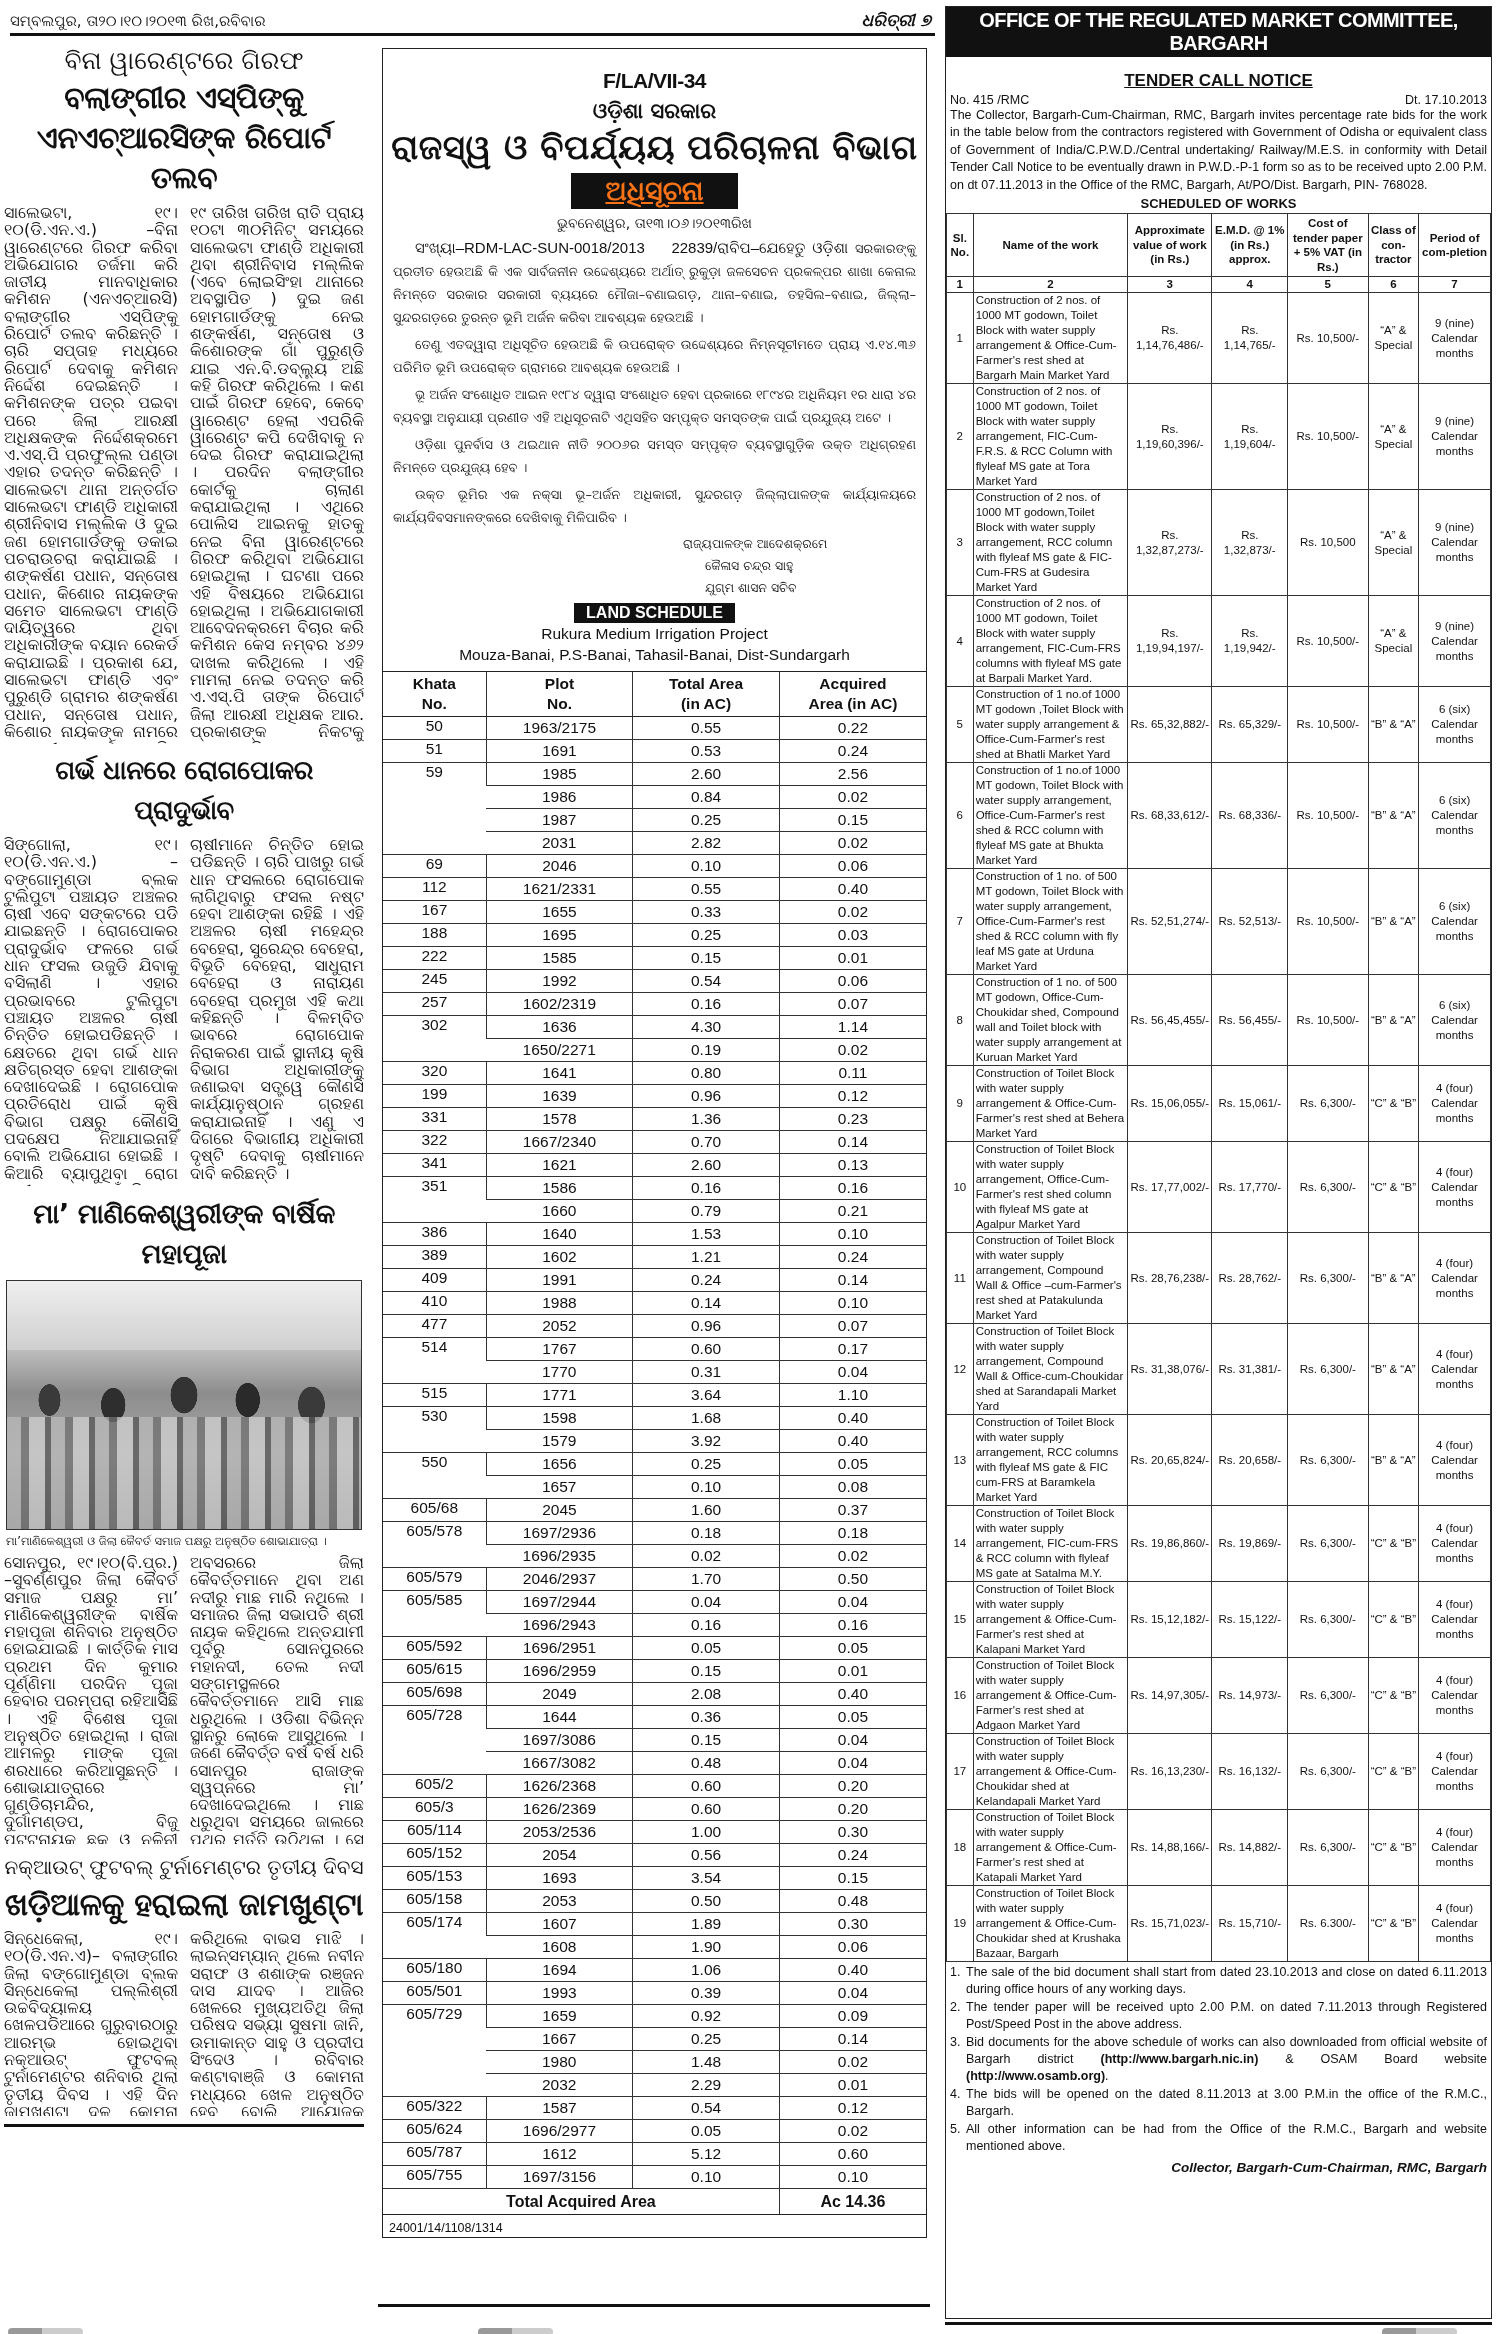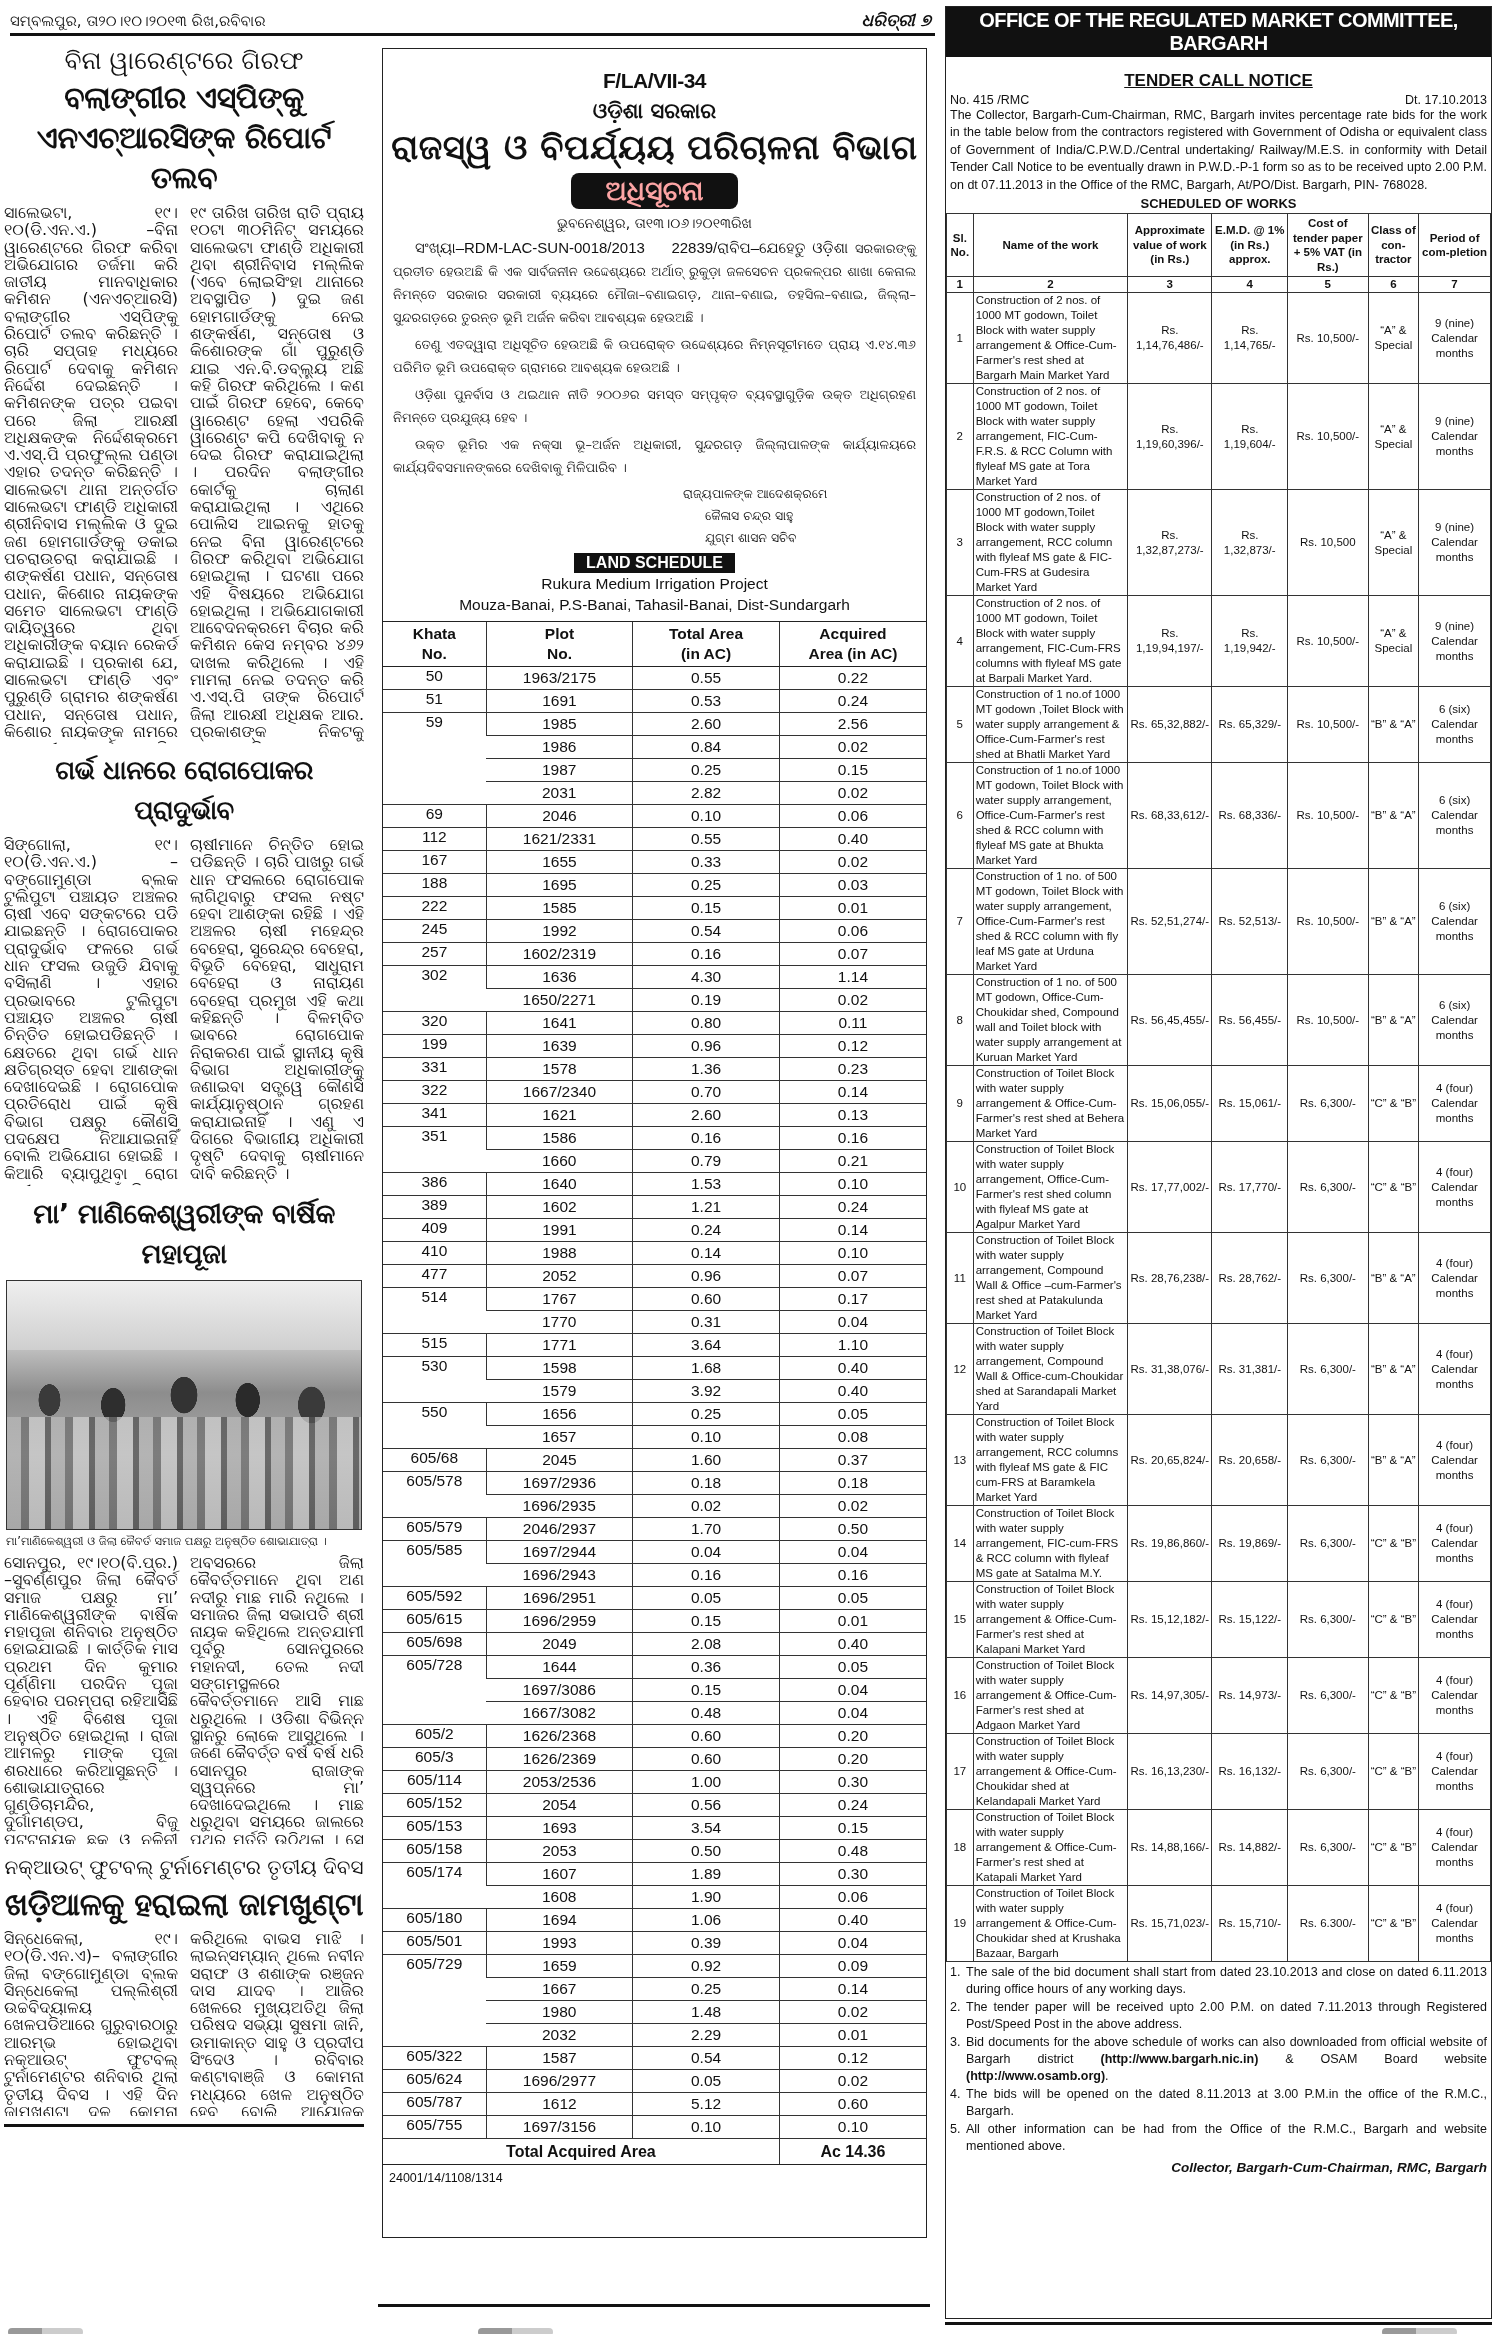--- a/index.html
+++ b/index.html
@@ -30,21 +30,21 @@
   .photo .sky { position: absolute; left: 0; right: 0; top: 0; height: 28%; background: linear-gradient(180deg,#efefef,#cfcfcf); }
   .caption { font-size: 11.5px; margin: 4px 2px 0; }
   .rule { border-top: 3px solid #111; margin-top: 8px; }
 
   
   .notice { position: absolute; left: 382px; top: 48px; width: 545px; height: 2190px; border: 1.5px solid #222; font-family: "DejaVu Sans", sans-serif; }
   .notice .ref { text-align: center; font-family: "Liberation Sans", sans-serif; font-weight: bold; font-size: 21px; margin-top: 20px; letter-spacing: -0.5px; }
   .notice .govt { text-align: center; font-weight: bold; font-size: 21px; margin-top: 6px; }
   .notice .dept { text-align: center; font-weight: bold; font-size: 34px; line-height: 48px; letter-spacing: 0.5px; }
   .notice .badge-wrap { text-align: center; margin-top: 2px; }
-  .notice .badge { display: inline-block; background: #111; color: #fca5a5; font-weight: bold; font-size: 27px; padding: 2px 34px; border-radius: 8px; }
+  .notice .badge { display: inline-block; background: #111; color: #f97316; font-weight: bold; font-size: 27px; padding: 2px 34px; border-radius: 0; text-decoration: underline; }
   .notice .place-date { text-align: center; font-size: 14px; margin-top: 6px; }
   .notice .para { font-size: 13px; line-height: 23px; padding: 0 10px; text-align: justify; margin-top: 4px; }
   .notice .para .num { font-family: "Liberation Sans", sans-serif; font-size: 15px; }
   .notice .para .indent { display: inline-block; width: 22px; }
   .notice .sign { text-align: left; padding-left: 300px; font-size: 12.5px; line-height: 22px; margin-top: 4px; }
   .notice .sign div:nth-child(2), .notice .sign div:nth-child(3) { padding-left: 22px; }
 
   .land-title-wrap { text-align: center; margin-top: 4px; }
   .land-title { display: inline-block; background: #111; color: #fff; font-family: "Liberation Sans", sans-serif; font-weight: bold; font-size: 16px; padding: 1px 12px; }
   .land-sub { text-align: center; font-family: "Liberation Sans", sans-serif; font-size: 15.5px; line-height: 21px; }
@@ -143,20 +143,21 @@
   <div class="govt">ଓଡ଼ିଶା ସରକାର</div>
   <div class="dept">ରାଜସ୍ୱ ଓ ବିପର୍ଯ୍ୟୟ ପରିଚାଳନା ବିଭାଗ</div>
   <div class="badge-wrap"><span class="badge">ଅଧିସୂଚନା</span></div>
   <div class="place-date">ଭୁବନେଶ୍ୱର, ତା୧୩।୦୬।୨୦୧୩ରିଖ</div>
 
   <div class="para">
     <span class="indent"></span><span class="num">ସଂଖ୍ୟା–RDM-LAC-SUN-0018/2013</span>&nbsp;&nbsp;&nbsp;&nbsp;<span class="num">22839/ରାବିପ–ଯେହେତୁ ଓଡ଼ିଶା</span>
     <span>ସରକାରଙ୍କୁ ପ୍ରତୀତ ହେଉଅଛି କି ଏକ ସାର୍ବଜନୀନ ଉଦ୍ଦେଶ୍ୟରେ ଅର୍ଥାତ୍ ରୁକୁଡ଼ା ଜଳସେଚନ ପ୍ରକଳ୍ପର ଶାଖା କେନାଲ ନିମନ୍ତେ ସରକାର ସରକାରୀ ବ୍ୟୟରେ ମୌଜା–ବଣାଇଗଡ଼, ଥାନା–ବଣାଇ, ତହସିଲ–ବଣାଇ, ଜିଲ୍ଲା–ସୁନ୍ଦରଗଡ଼ରେ ତୁରନ୍ତ ଭୂମି ଅର୍ଜନ କରିବା ଆବଶ୍ୟକ ହେଉଅଛି ।</span>
   </div>
   <div class="para"><span class="indent"></span><span>ତେଣୁ ଏତଦ୍ୱାରା ଅଧିସୂଚିତ ହେଉଅଛି କି ଉପରୋକ୍ତ ଉଦ୍ଦେଶ୍ୟରେ ନିମ୍ନସୂଚୀମତେ ପ୍ରାୟ ଏ.୧୪.୩୬ ପରିମିତ ଭୂମି ଉପରୋକ୍ତ ଗ୍ରାମରେ ଆବଶ୍ୟକ ହେଉଅଛି ।</span></div>
+  <div class="para"><span class="indent"></span><span>ଭୂ ଅର୍ଜନ ସଂଶୋଧିତ ଆଇନ ୧୯୮୪ ଦ୍ୱାରା ସଂଶୋଧିତ ହେବା ପ୍ରକାରେ ୧୮୯୪ର ଅଧିନିୟମ ୧ର ଧାରା ୪ର ବ୍ୟବସ୍ଥା ଅନୁଯାୟୀ ପ୍ରଣୀତ ଏହି ଅଧିସୂଚନାଟି ଏଥିସହିତ ସମ୍ପୃକ୍ତ ସମସ୍ତଙ୍କ ପାଇଁ ପ୍ରଯୁଜ୍ୟ ଅଟେ ।</span></div>
   <div class="para"><span class="indent"></span><span>ଓଡ଼ିଶା ପୁନର୍ବାସ ଓ ଥଇଥାନ ନୀତି ୨୦୦୬ର ସମସ୍ତ ସମ୍ପୃକ୍ତ ବ୍ୟବସ୍ଥାଗୁଡ଼ିକ ଉକ୍ତ ଅଧିଗ୍ରହଣ ନିମନ୍ତେ ପ୍ରଯୁଜ୍ୟ ହେବ ।</span></div>
   <div class="para"><span class="indent"></span><span>ଉକ୍ତ ଭୂମିର ଏକ ନକ୍ସା ଭୂ–ଅର୍ଜନ ଅଧିକାରୀ, ସୁନ୍ଦରଗଡ଼ ଜିଲ୍ଲାପାଳଙ୍କ କାର୍ଯ୍ୟାଳୟରେ କାର୍ଯ୍ୟଦିବସମାନଙ୍କରେ ଦେଖିବାକୁ ମିଳିପାରିବ ।</span></div>
 
   <div class="sign">
     <div>ରାଜ୍ୟପାଳଙ୍କ ଆଦେଶକ୍ରମେ</div>
     <div>କୈଳାସ ଚନ୍ଦ୍ର ସାହୁ</div>
     <div>ଯୁଗ୍ମ ଶାସନ ସଚିବ</div>
   </div>
 
   <div class="land-title-wrap"><span class="land-title">LAND SCHEDULE</span></div>

